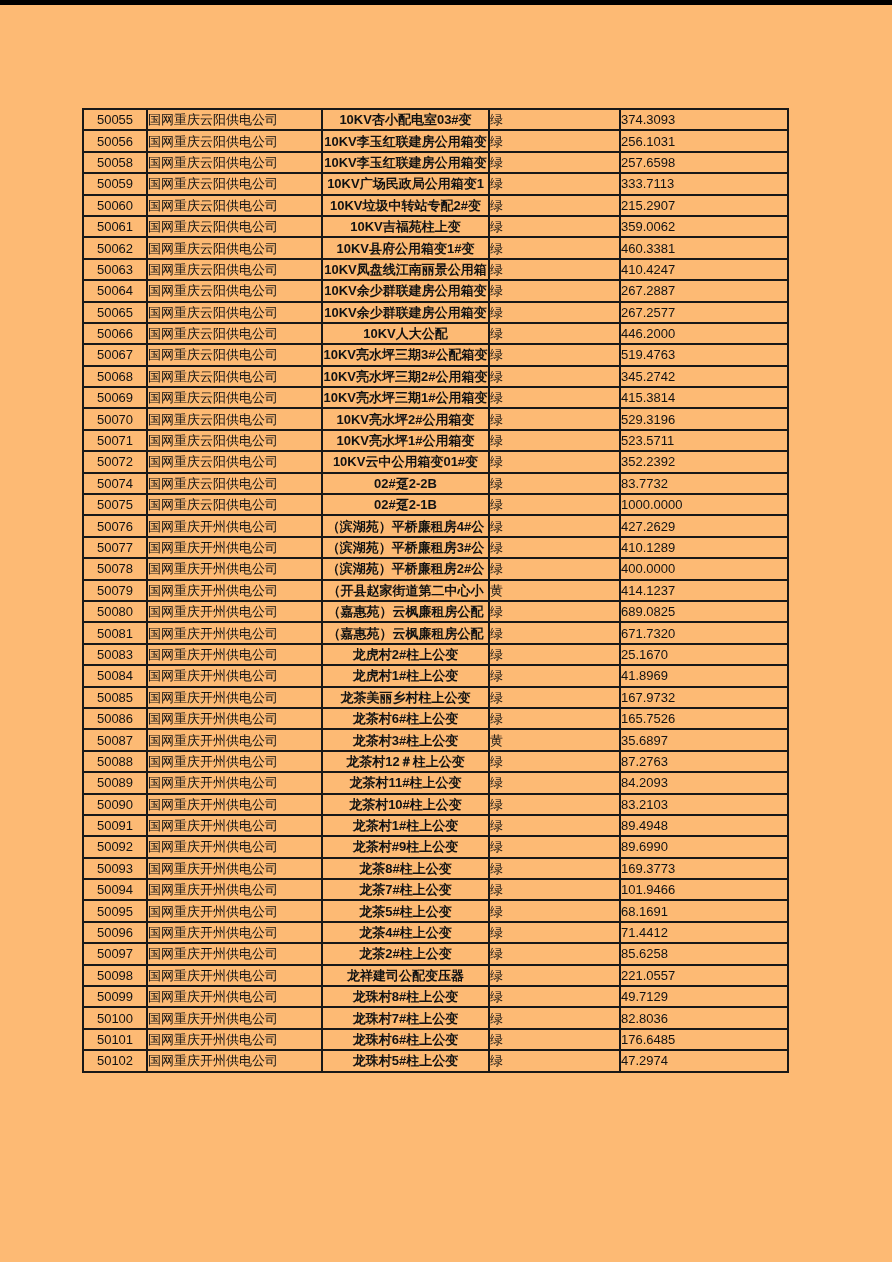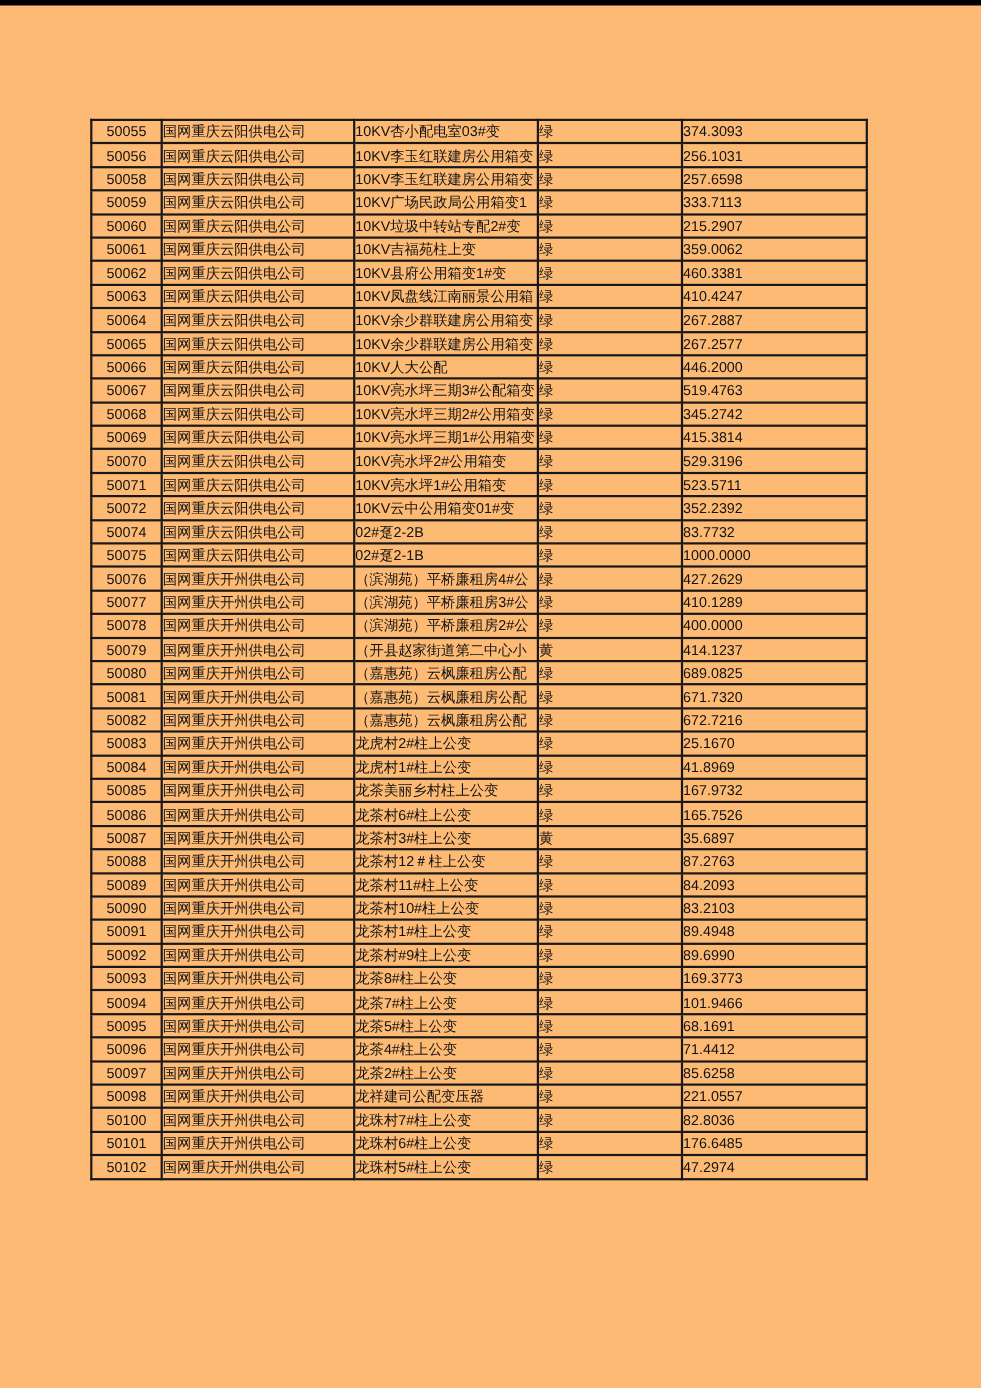--- a/index.html
+++ b/index.html
@@ -32,21 +32,21 @@
     height: 19.4px;
     padding: 0;
     font-size: 13px;
     line-height: 19px;
     color: #121212;
     white-space: nowrap;
     overflow: hidden;
   }
   td.c0 { text-align: center; }
   td.c1 { text-align: left; padding-left: 3px; margin-left: 40px; }
-  td.c2 { text-align: left; padding-left: 2px; }
+  td.c2 { text-align: center; padding-left: 2px; font-weight: bold; }
   td.c3 { text-align: left; padding-left: 3px; }
   td.c4 { text-align: left; }
 </style>
 </head>
 <body>
 
 <div class="page">
   <div class="top-bar"></div>
   <table class="grid">
     <colgroup>
@@ -226,27 +226,20 @@
           <td class="c4">689.0825</td>
         </tr>
         <tr>
           <td class="c0">50081</td>
           <td class="c1">国网重庆开州供电公司</td>
           <td class="c2">（嘉惠苑）云枫廉租房公配</td>
           <td class="c3">绿</td>
           <td class="c4">671.7320</td>
         </tr>
         <tr>
-          <td class="c0">50082</td>
-          <td class="c1">国网重庆开州供电公司</td>
-          <td class="c2">（嘉惠苑）云枫廉租房公配</td>
-          <td class="c3">绿</td>
-          <td class="c4">672.7216</td>
-        </tr>
-        <tr>
           <td class="c0">50083</td>
           <td class="c1">国网重庆开州供电公司</td>
           <td class="c2">龙虎村2#柱上公变</td>
           <td class="c3">绿</td>
           <td class="c4">25.1670</td>
         </tr>
         <tr>
           <td class="c0">50084</td>
           <td class="c1">国网重庆开州供电公司</td>
           <td class="c2">龙虎村1#柱上公变</td>
@@ -343,20 +336,27 @@
           <td class="c2">龙茶2#柱上公变</td>
           <td class="c3">绿</td>
           <td class="c4">85.6258</td>
         </tr>
         <tr>
           <td class="c0">50098</td>
           <td class="c1">国网重庆开州供电公司</td>
           <td class="c2">龙祥建司公配变压器</td>
           <td class="c3">绿</td>
           <td class="c4">221.0557</td>
+        </tr>
+        <tr>
+          <td class="c0">50099</td>
+          <td class="c1">国网重庆开州供电公司</td>
+          <td class="c2">龙珠村8#柱上公变</td>
+          <td class="c3">绿</td>
+          <td class="c4">49.7129</td>
         </tr>
         <tr>
           <td class="c0">50100</td>
           <td class="c1">国网重庆开州供电公司</td>
           <td class="c2">龙珠村7#柱上公变</td>
           <td class="c3">绿</td>
           <td class="c4">82.8036</td>
         </tr>
         <tr>
           <td class="c0">50101</td>

